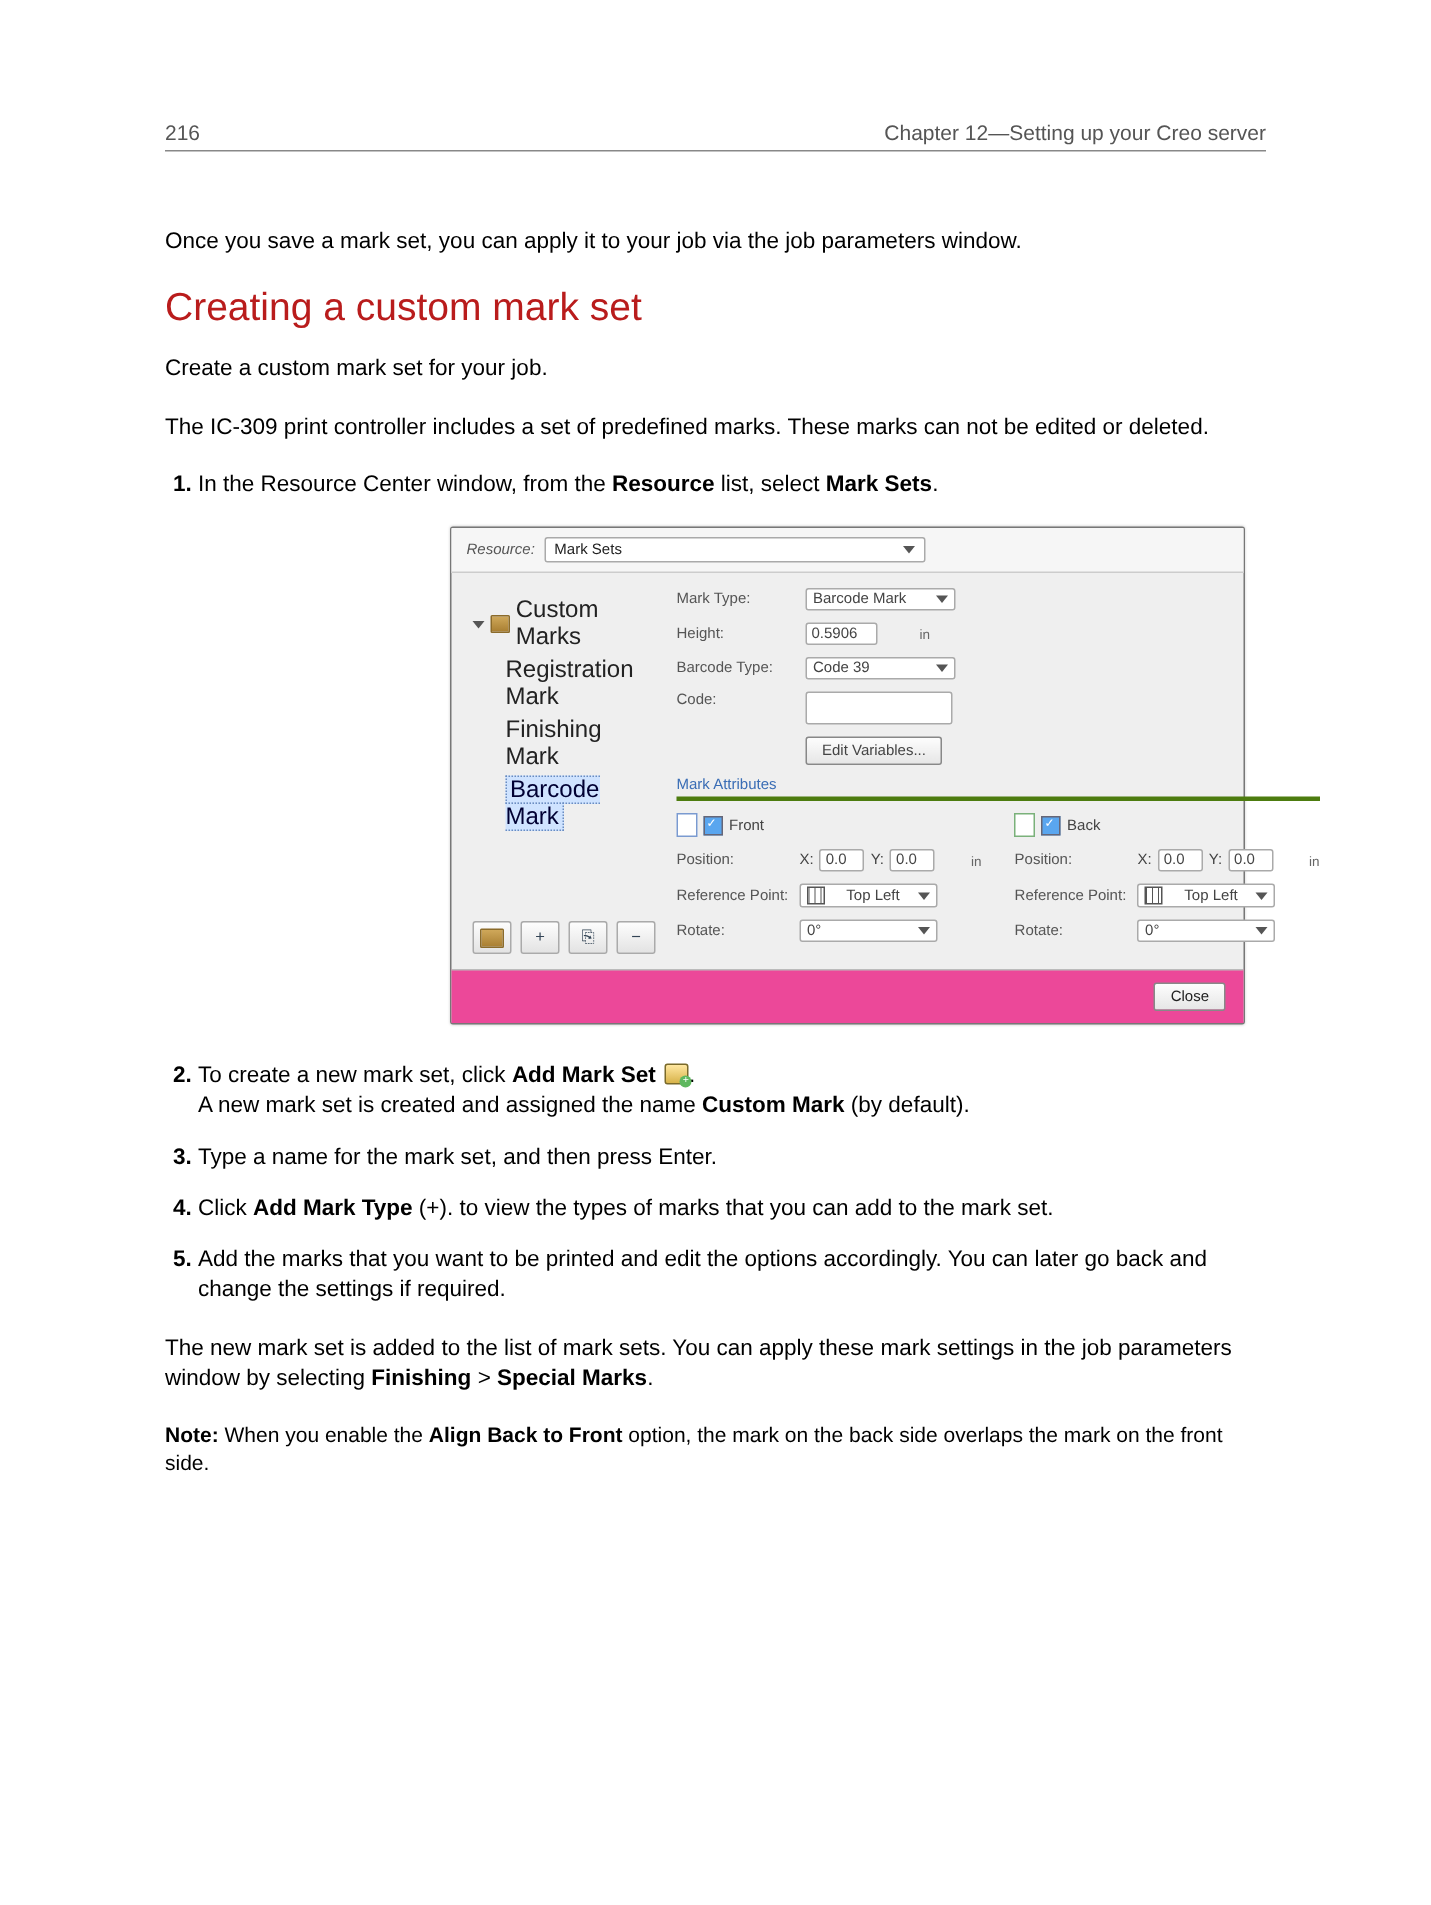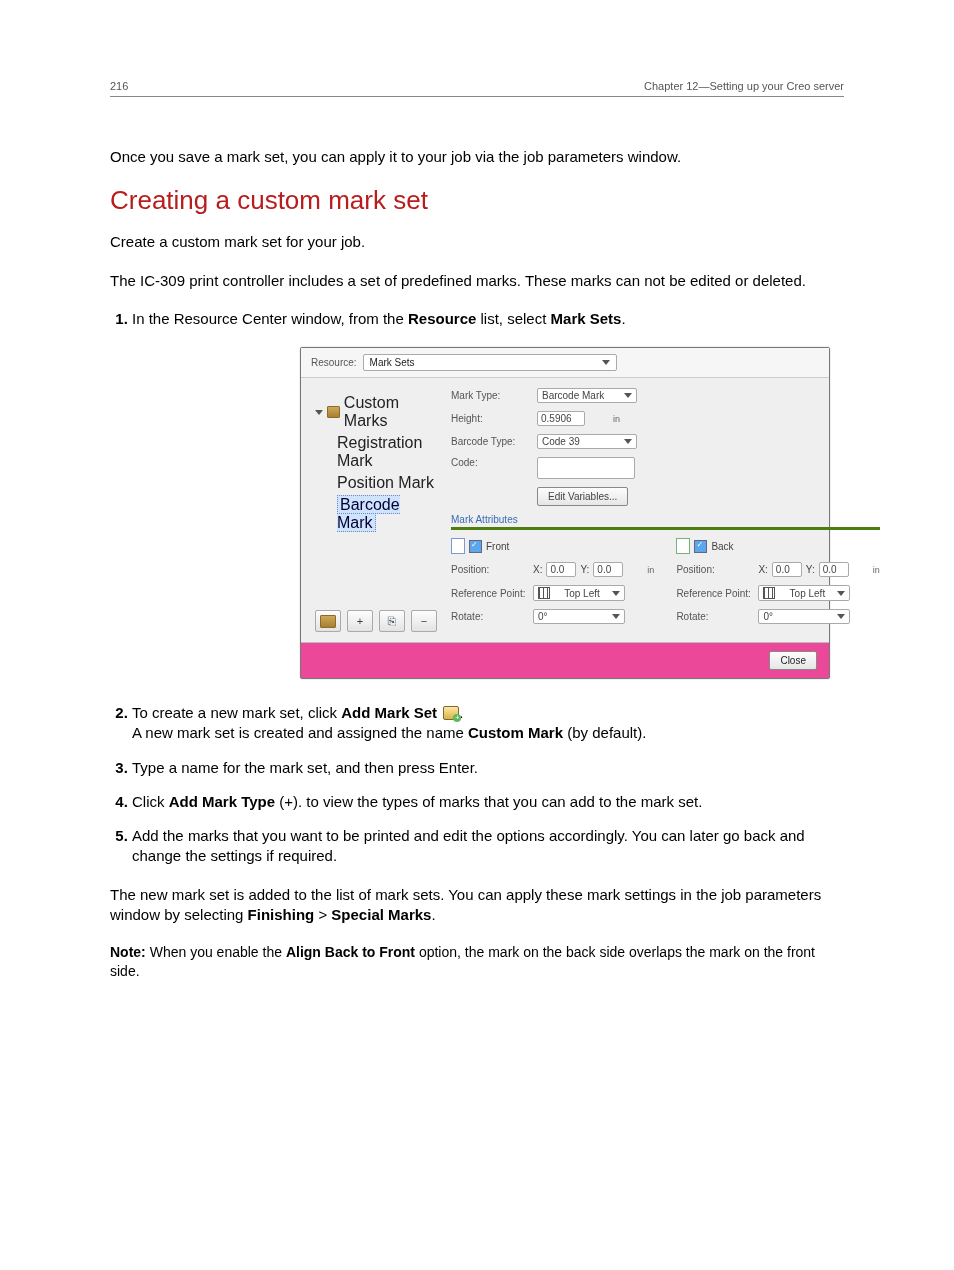--- a/index.html
+++ b/index.html
@@ -11,21 +11,21 @@
     color: #000;
     width: 954px;
   }
   .page {
     padding: 80px 110px 80px 110px;
     position: relative;
   }
   .header {
     display: flex;
     justify-content: space-between;
-    font-size: 11px;
+    font-size: 14px;
     color: #555;
     border-bottom: 1px solid #888;
     padding-bottom: 4px;
     margin-bottom: 50px;
   }
   .content-indent {
     margin-left: 190px;
   }
   .para {
     margin: 0 0 18px 0;
@@ -89,21 +89,21 @@
     color: #fff;
     display: flex; align-items: center; justify-content: center;
   }
   .resource-row {
     display: flex;
     align-items: center;
     padding: 6px 10px;
     border-bottom: 1px solid #ccc;
     background: #f6f6f6;
   }
-  .resource-row .lbl { margin-right: 6px; color: #555; }
+  .resource-row .lbl { margin-right: 6px; color: #555; font-style: italic; }
   .resource-select {
     display: inline-flex;
     align-items: center;
     border: 1px solid #aaa;
     background: #fff;
     padding: 2px 6px;
     width: 240px;
     justify-content: space-between;
     border-radius: 2px;
   }
@@ -305,21 +305,21 @@
       <div class="body-panel">
         <div class="left-panel">
           <div class="tree">
             <div class="tree-node tree-root">
               <span class="caret-down"></span>
               <span class="folder-icon"></span>
               <span>Custom Marks</span>
             </div>
             <div class="tree-children">
               <div class="tree-node">Registration Mark</div>
-              <div class="tree-node">Position Mark</div>
+              <div class="tree-node">Finishing Mark</div>
               <div class="tree-node"><span class="sel">Barcode Mark</span></div>
             </div>
           </div>
           <div class="toolbar-row">
             <span class="icon-btn">
                 <span class="folder-icon" style="width:14px;height:11px;"></span>
               </span>
             <span class="icon-btn">+</span>
             <span class="icon-btn">⎘</span>
             <span class="icon-btn">−</span>

